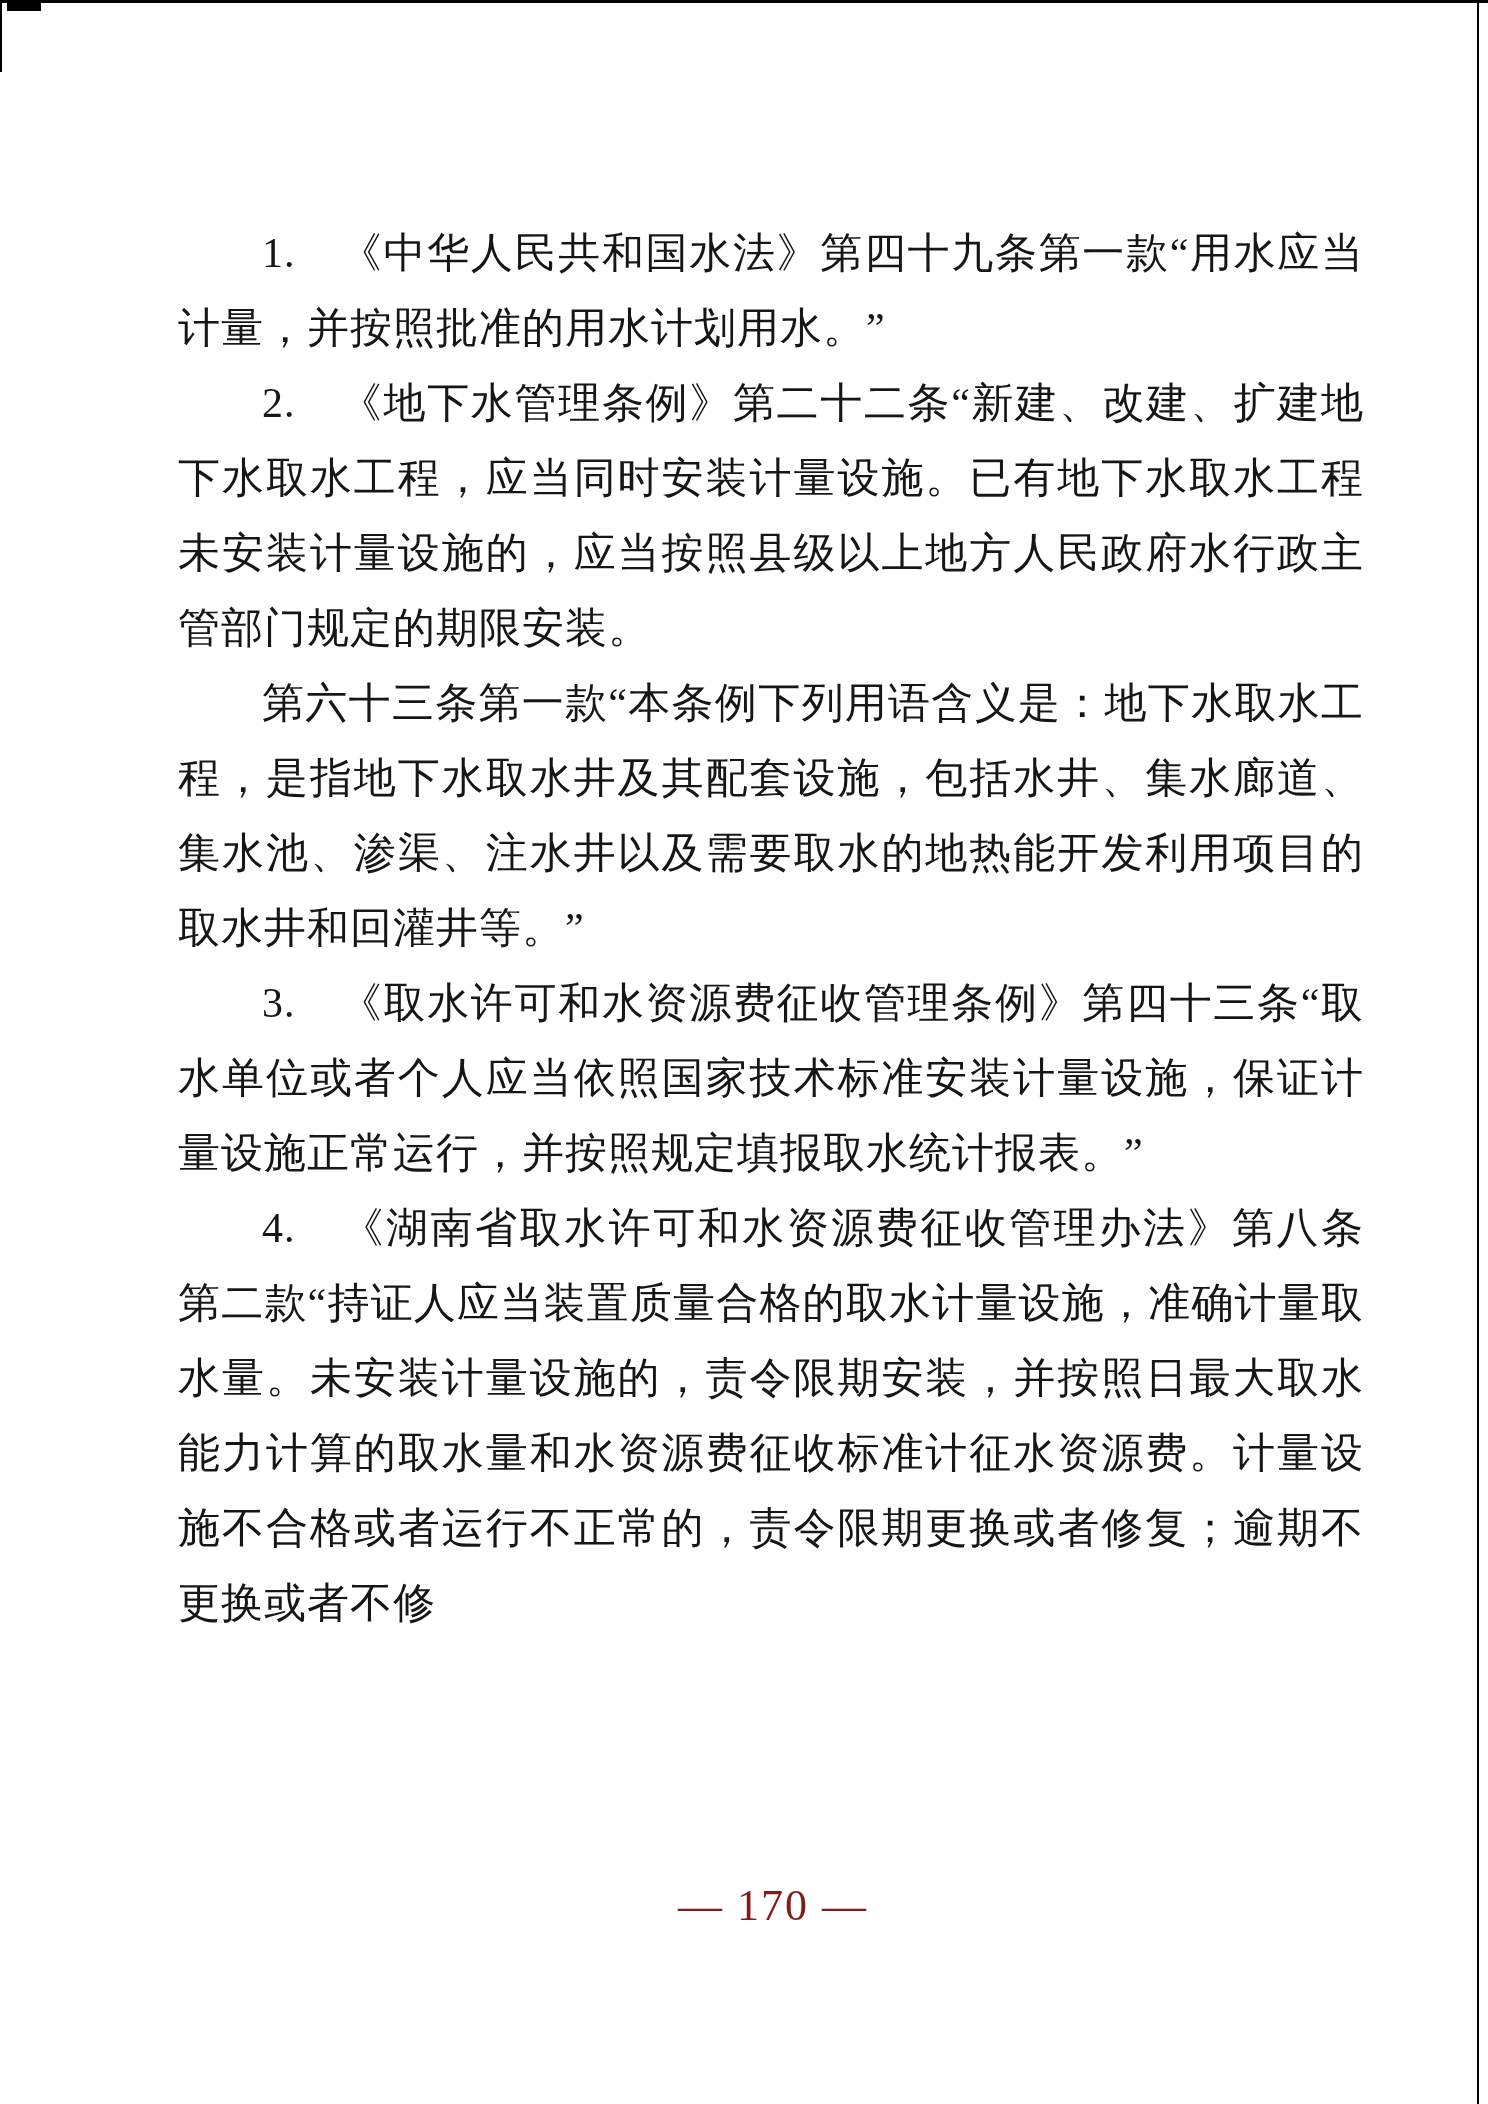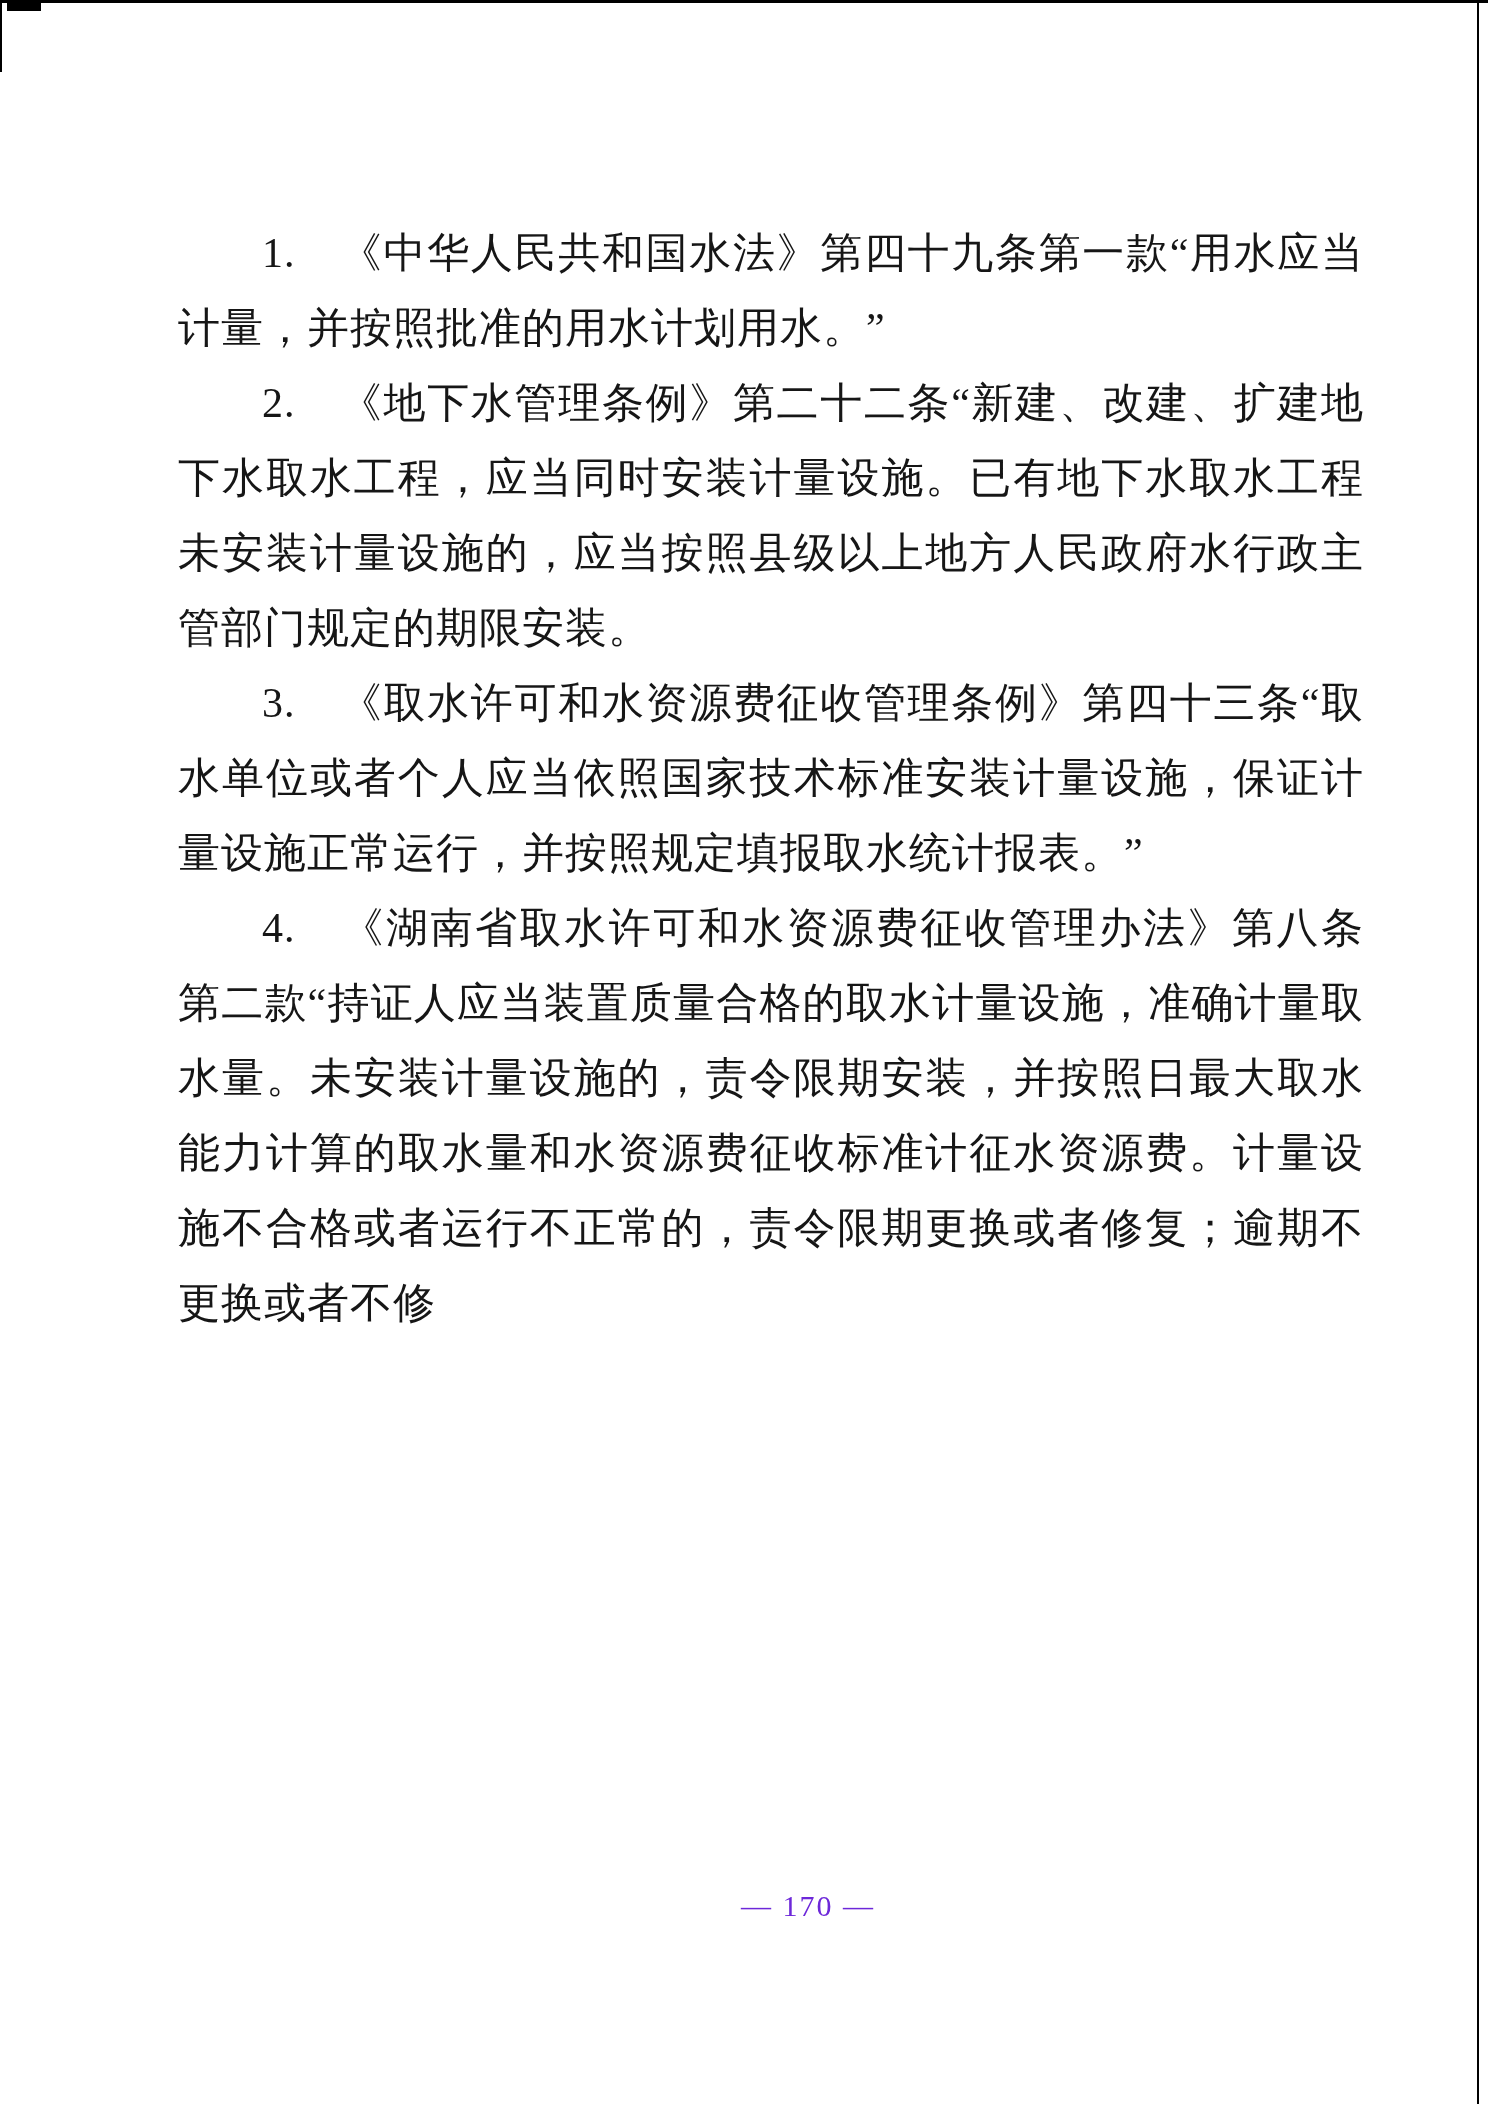--- a/index.html
+++ b/index.html
@@ -55,39 +55,40 @@
     line-height: 75px;
     letter-spacing: 1px;
     text-indent: 2em;
     text-align: justify;
     text-align-last: left;
     text-justify: inter-character;
   }
   .footer {
     position: absolute;
     top: 1882px;
-    left: 808px;
+    left: 773px;
     transform: translateX(-50%);
-    font-size: 30px;
+    font-size: 44px;
     line-height: 48px;
     letter-spacing: 2px;
     white-space: nowrap;
-    color: #6d28d9;
+    color: #7f1d1d;
   }
 </style>
 </head>
 <body>
 
 <div class="page">
   <div class="edge-top"></div>
   <div class="edge-corner"></div>
   <div class="edge-left"></div>
   <div class="edge-right"></div>
 
   <div class="content">
     <p>1.　《中华人民共和国水法》第四十九条第一款“用水应当计量，并按照批准的用水计划用水。”</p>
     <p>2.　《地下水管理条例》第二十二条“新建、改建、扩建地下水取水工程，应当同时安装计量设施。已有地下水取水工程未安装计量设施的，应当按照县级以上地方人民政府水行政主管部门规定的期限安装。</p>
+    <p>第六十三条第一款“本条例下列用语含义是：地下水取水工程，是指地下水取水井及其配套设施，包括水井、集水廊道、集水池、渗渠、注水井以及需要取水的地热能开发利用项目的取水井和回灌井等。”</p>
     <p>3.　《取水许可和水资源费征收管理条例》第四十三条“取水单位或者个人应当依照国家技术标准安装计量设施，保证计量设施正常运行，并按照规定填报取水统计报表。”</p>
     <p>4.　《湖南省取水许可和水资源费征收管理办法》第八条第二款“持证人应当装置质量合格的取水计量设施，准确计量取水量。未安装计量设施的，责令限期安装，并按照日最大取水能力计算的取水量和水资源费征收标准计征水资源费。计量设施不合格或者运行不正常的，责令限期更换或者修复；逾期不更换或者不修</p>
   </div>
 
   <div class="footer">— 170 —</div>
 </div>
 
 </body></html>

